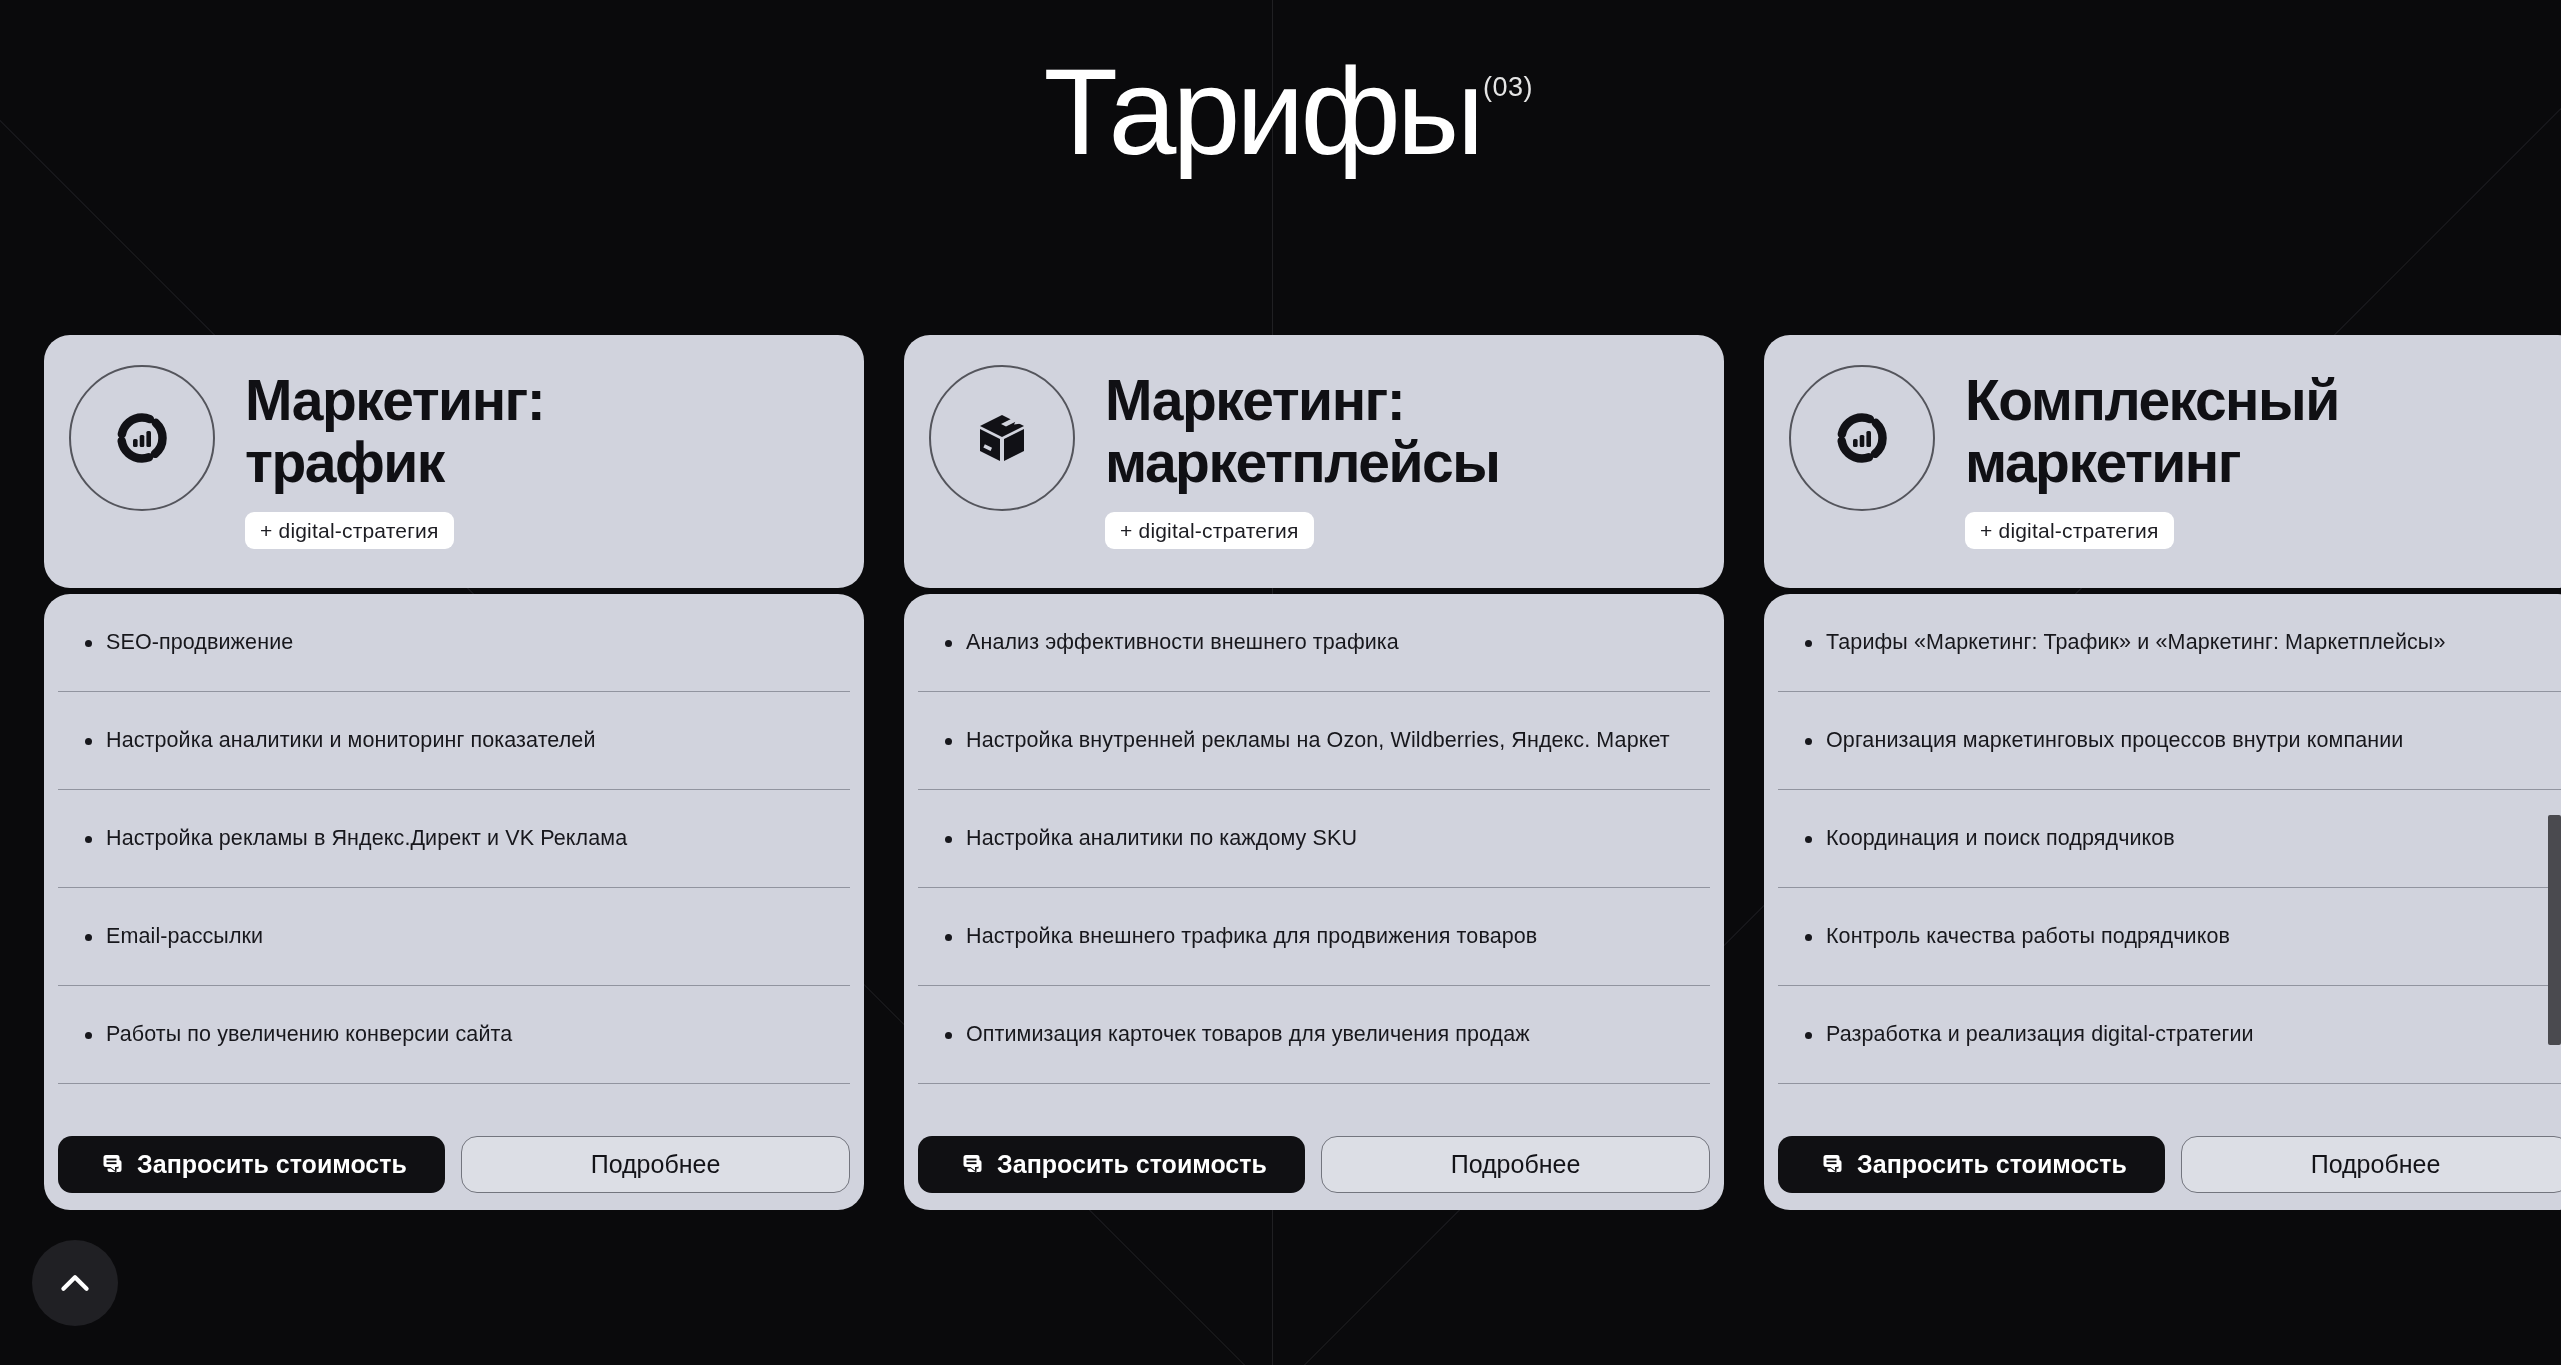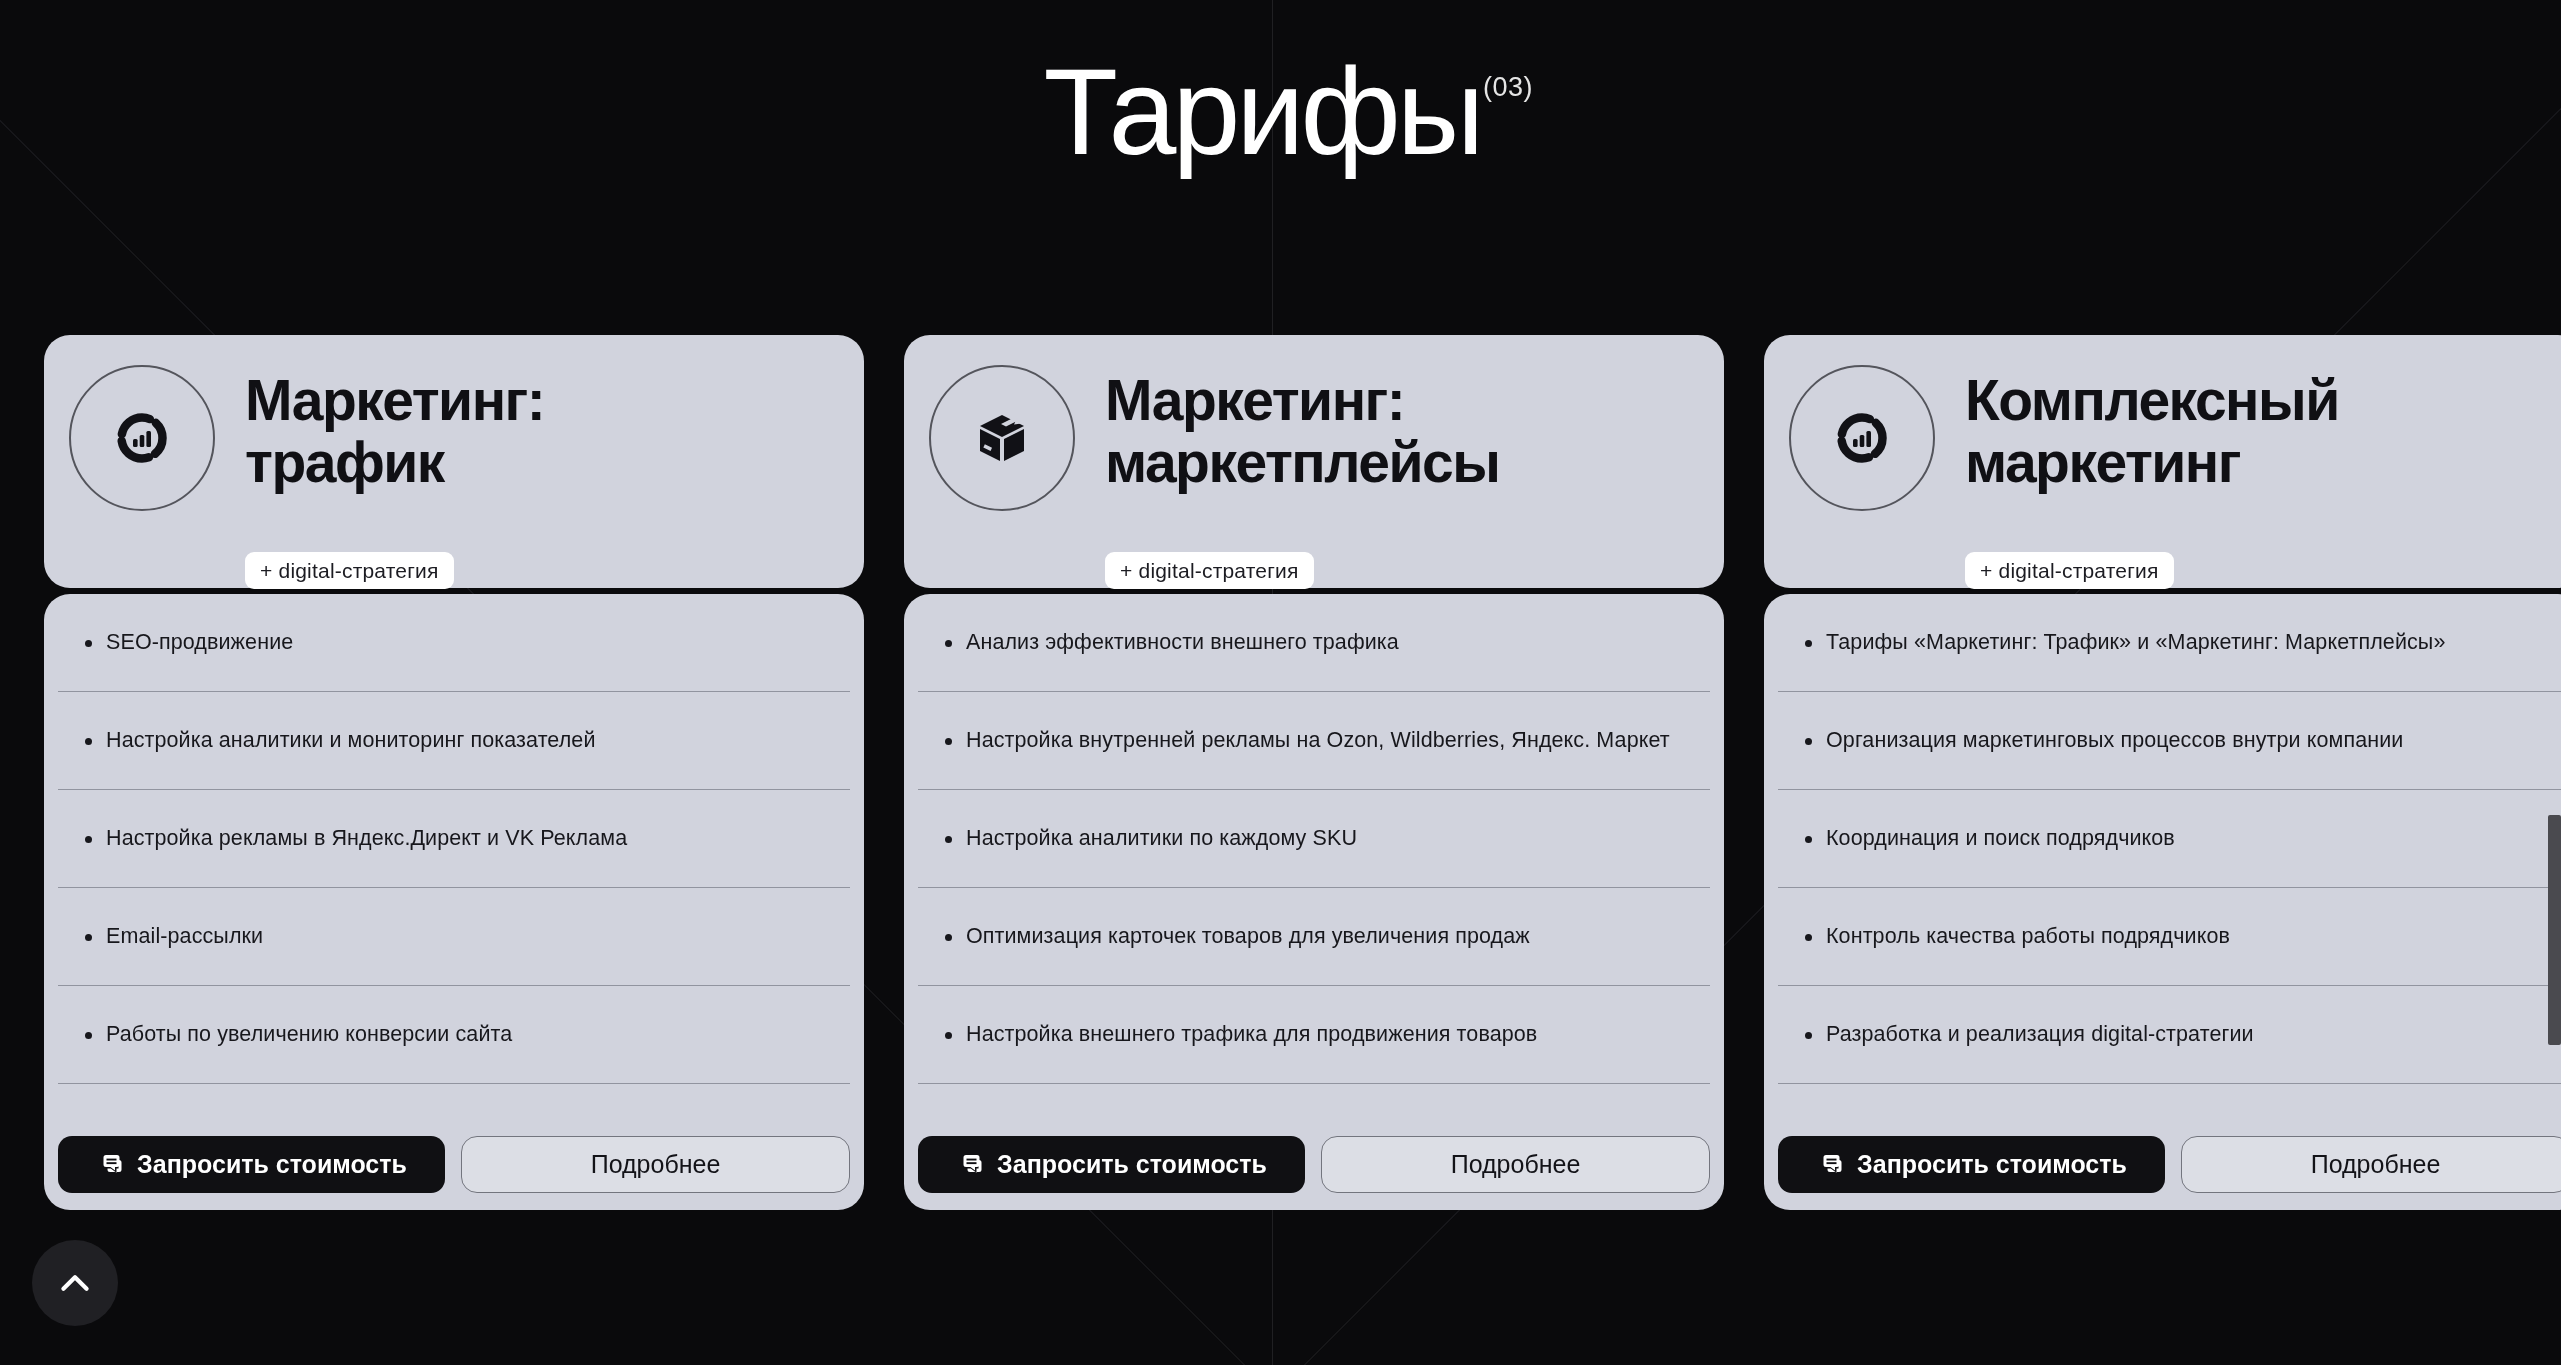--- a/index.html
+++ b/index.html
@@ -53,21 +53,21 @@
   .card-title{
     position:absolute; left:201px; top:34px;
     font-size:57px; line-height:1.09; font-weight:700; letter-spacing:-1.5px;
     color:#101014;
   }
   .card-title span{ display:block; }
   .badge{
     position:absolute; left:201px; top:177px;
     height:37px; padding:8px 15px; background:#ffffff; border-radius:9px;
     display:inline-flex; align-items:center;
-    font-size:21px; color:#1c1c22; letter-spacing:0.2px;margin-top:40px;
+    font-size:21px; color:#1c1c22; letter-spacing:0.2px;
   }
 
   .card-body{
     position:relative; height:616px; background:#d1d3dd; border-radius:26px;
     display:flex; flex-direction:column;
   }
   .features{ list-style:none; margin:0 14px; }
   .feature{
     position:relative; height:98px; display:flex; align-items:center;
     padding-left:48px; padding-right:10px;
@@ -196,22 +196,22 @@
           <span>Маркетинг:</span>
           <span>маркетплейсы</span>
         </h2>
         <span class="badge">+ digital-стратегия</span>
       </div>
       <div class="card-body">
         <ul class="features">
           <li class="feature">Анализ эффективности внешнего трафика</li>
           <li class="feature">Настройка внутренней рекламы на Ozon, Wildberries, Яндекс. Маркет</li>
           <li class="feature">Настройка аналитики по каждому SKU</li>
+          <li class="feature">Настройка внешнего трафика для продвижения товаров</li>
           <li class="feature">Оптимизация карточек товаров для увеличения продаж</li>
-          <li class="feature">Настройка внешнего трафика для продвижения товаров</li>
         </ul>
         <div class="btn-row">
           <button class="btn btn-primary">
             <svg viewBox="0 0 28 28">
                 <use href="#chat-messages"></use>
               </svg>
             <span>Запросить стоимость</span>
           </button>
           <button class="btn btn-secondary">Подробнее</button>
         </div>

